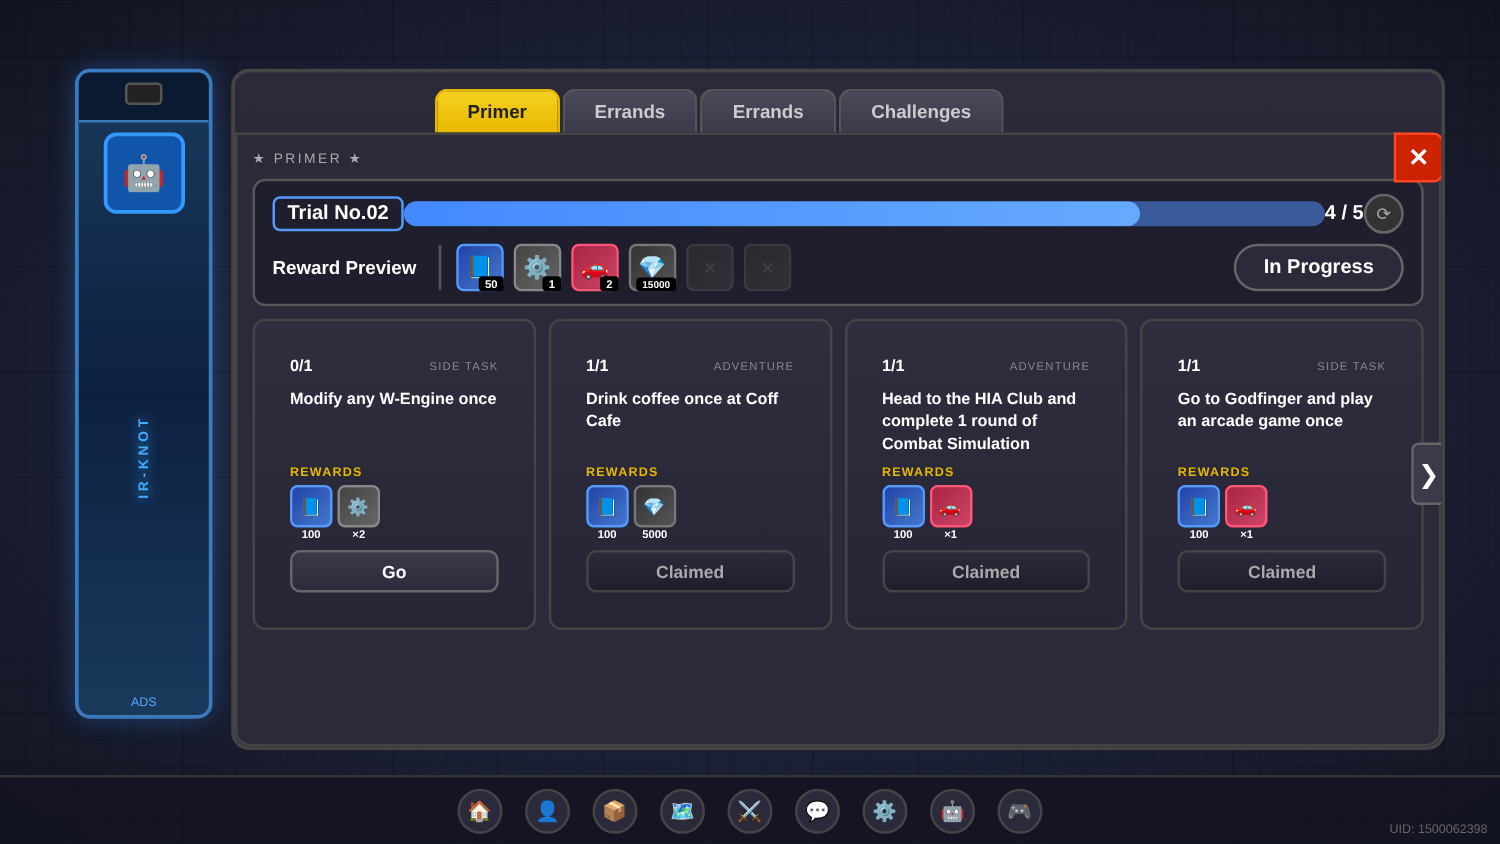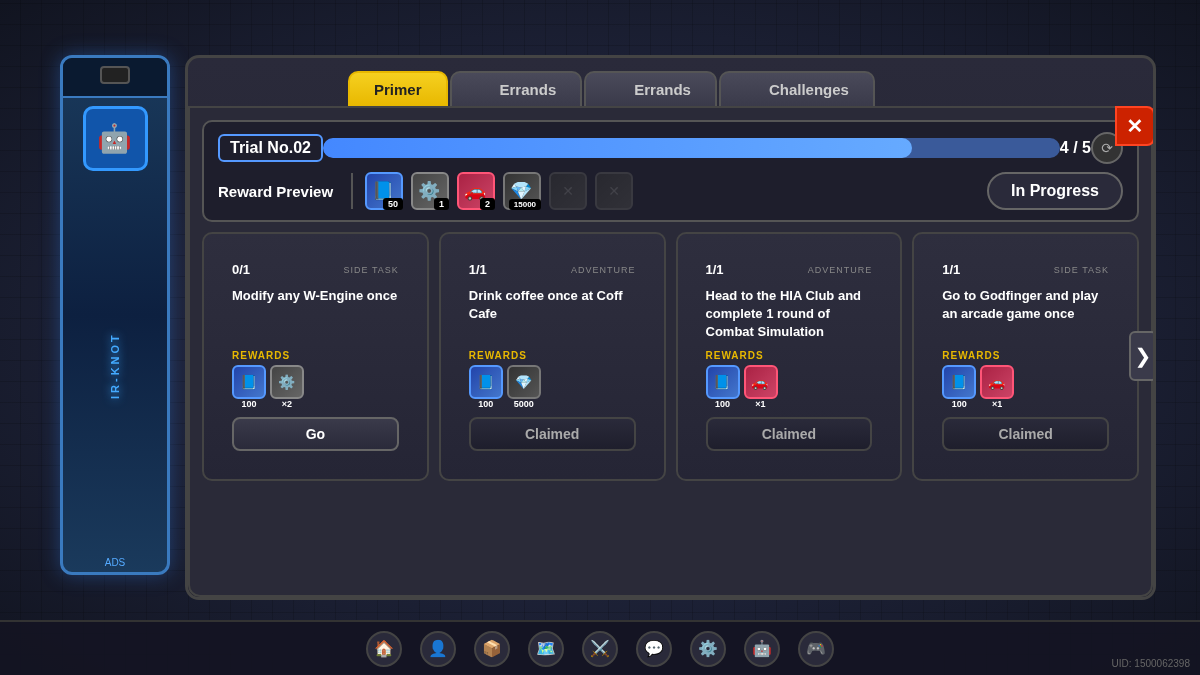--- a/index.html
+++ b/index.html
@@ -154,21 +154,20 @@
     }
     .tab-active {
       background: linear-gradient(180deg, #f5d020 0%, #e8b800 100%);
       color: #222;
       border-color: #e8b800;
       z-index: 2;
     }
     .tab-inactive {
       background: linear-gradient(180deg, #4a4a5a 0%, #3a3a4a 100%);
       color: #ccc;
-      padding-left: 48px;
     }
 
     
     .panel-content {
       position: absolute;
       top: 48px;
       left: 0;
       right: 0;
       bottom: 0;
       background: #2a2a38;
@@ -470,20 +469,21 @@
 
   <div class="tabs-area">
     <div class="tab tab-active">Primer</div>
     <div class="tab tab-inactive">Errands</div>
     <div class="tab tab-inactive">Errands</div>
     <div class="tab tab-inactive">Challenges</div>
   </div>
 
   <div class="panel-content">
 
+    <div class="primer-star-label">★ PRIMER ★</div>
 
     <div class="trial-section">
 
       <div class="trial-row">
         <div class="trial-name">Trial No.02</div>
         <div class="trial-progress-bar">
           <div class="trial-progress-fill" style="width:80%;"></div>
         </div>
         <div class="trial-count">4 / 5</div>
         <div class="trial-reset-btn">⟳</div>

